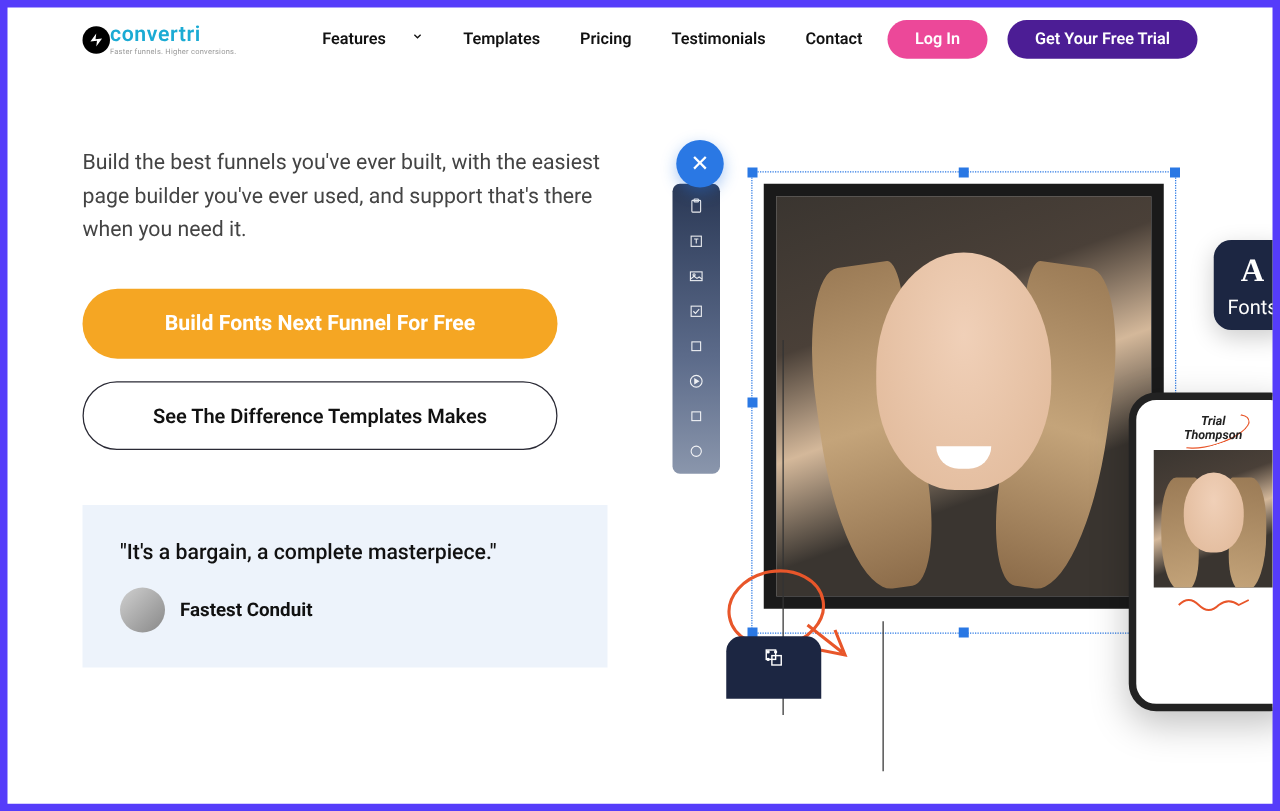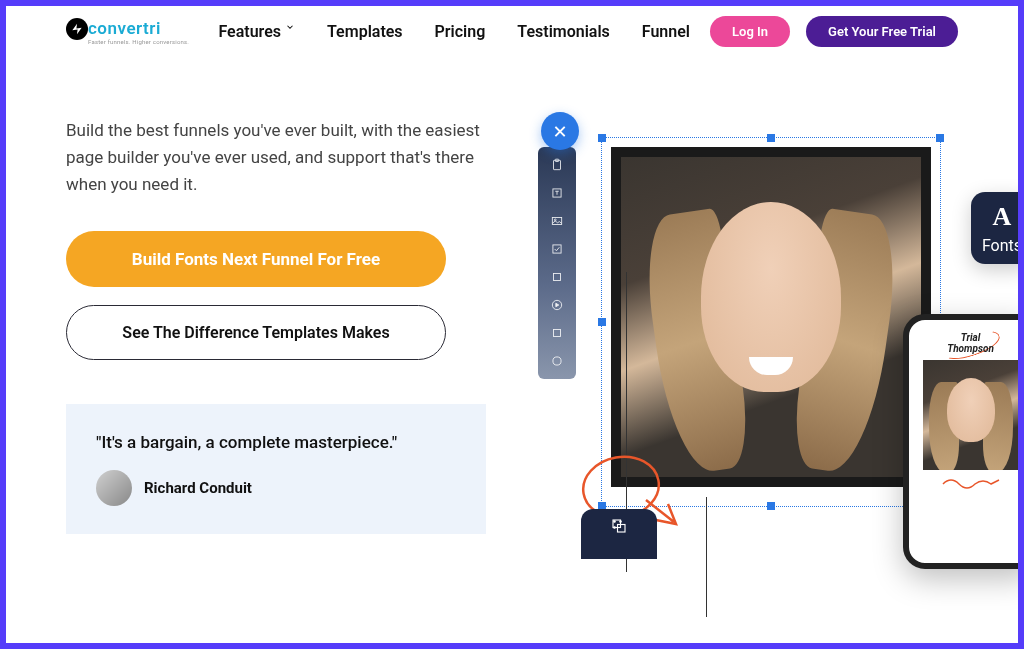--- a/index.html
+++ b/index.html
@@ -1,25 +1,25 @@
 <!DOCTYPE html>
 <html><head>
 <meta charset="utf-8">
 <style>
 *{margin:0;padding:0;box-sizing:border-box;font-family:-apple-system,BlinkMacSystemFont,'Segoe UI',Roboto,sans-serif}
 body{background:#553cfa;padding:6px;width:1024px;height:649px;overflow:hidden}
 .frame{background:#fff;width:100%;height:100%;position:relative;overflow:hidden}
 .nav{display:flex;align-items:center;padding:10px 60px;gap:8px}
-.logo{display:flex;gap:0;margin-right:auto}
+.logo{display:flex;align-items:center;gap:0;margin-right:auto}
 .logo-mark{width:22px;height:22px;border-radius:50%;background:#000;display:flex;align-items:center;justify-content:center}
 .logo-mark svg{width:14px;height:14px;fill:#fff}
 .logo-text{display:flex;flex-direction:column}
 .logo-name{color:#1babd4;font-weight:600;font-size:17px;letter-spacing:.5px}
 .logo-tag{font-size:6px;color:#999;letter-spacing:.2px}
-.nav-item{font-size:16px;font-weight:600;color:#111;padding:6px 12px;cursor:pointer;display:flex;align-items:flex-start;gap:4px}
+.nav-item{font-size:13px;font-weight:600;color:#111;padding:6px 12px;cursor:pointer;display:flex;align-items:flex-start;gap:20px}
 .chev{width:10px;height:10px}
 .btn-login{background:#ec4899;color:#fff;border:none;border-radius:20px;padding:8px 22px;font-size:13px;font-weight:600;cursor:pointer}
 .btn-trial{background:#4c1d95;color:#fff;border:none;border-radius:20px;padding:8px 22px;font-size:13px;font-weight:600;cursor:pointer;margin-left:8px}
 .main{display:flex;padding:60px 0 0 60px}
 .left{width:440px;flex-shrink:0}
 .headline{font-size:41px;font-weight:700;color:#2a2a35;line-height:1.2;margin-bottom:18px}
 .sub{font-size:17px;color:#444;line-height:1.6;margin-bottom:32px}
 .cta-primary{background:#f5a623;color:#fff;border:none;border-radius:30px;padding:18px 0;width:380px;font-size:17px;font-weight:700;cursor:pointer;display:block;margin-bottom:18px}
 .cta-secondary{background:#fff;color:#111;border:1.5px solid #2a2a35;border-radius:30px;padding:17px 0;width:380px;font-size:16px;font-weight:600;cursor:pointer;display:block}
 .testimonial{background:#edf3fb;padding:28px 30px;margin-top:44px;width:420px}
@@ -87,36 +87,36 @@
     <div class="nav-item">
         <span>Templates</span>
       </div>
     <div class="nav-item">
         <span>Pricing</span>
       </div>
     <div class="nav-item">
         <span>Testimonials</span>
       </div>
     <div class="nav-item">
-        <span>Funnel</span>
+        <span>Contact</span>
       </div>
     <button class="btn-login">Log In</button>
     <button class="btn-trial">Get Your Free Trial</button>
   </nav>
 
   <div class="main">
     <div class="left">
       <p class="sub">Build the best funnels you've ever built, with the easiest page builder you've ever used, and support that's there when you need it.</p>
       <button class="cta-primary">Build Fonts Next Funnel For Free</button>
       <button class="cta-secondary">See The Difference Templates Makes</button>
       <div class="testimonial">
         <p class="tquote">"It's a bargain, a complete masterpiece."</p>
         <div class="tperson">
           <div class="tavatar"></div>
-          <span class="tname">Richard Conduit</span>
+          <span class="tname">Fastest Conduit</span>
         </div>
       </div>
     </div>
 
     <div class="right">
       <div class="close-badge">✕</div>
 
       <div class="toolbar">
         <div class="tool">
             <svg viewBox="0 0 24 24">

